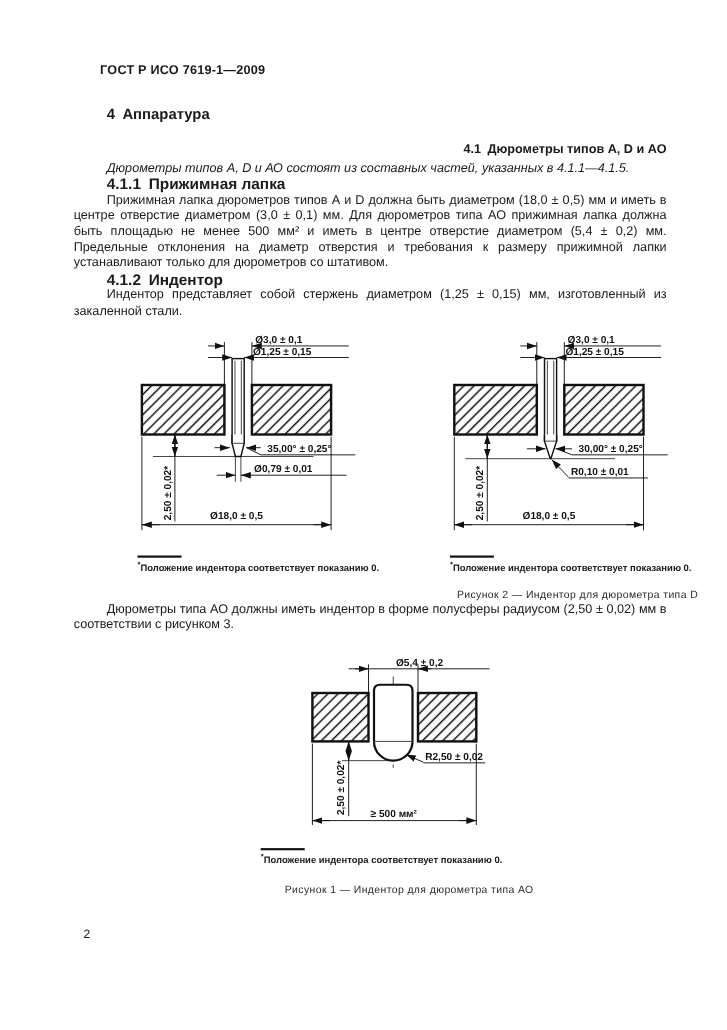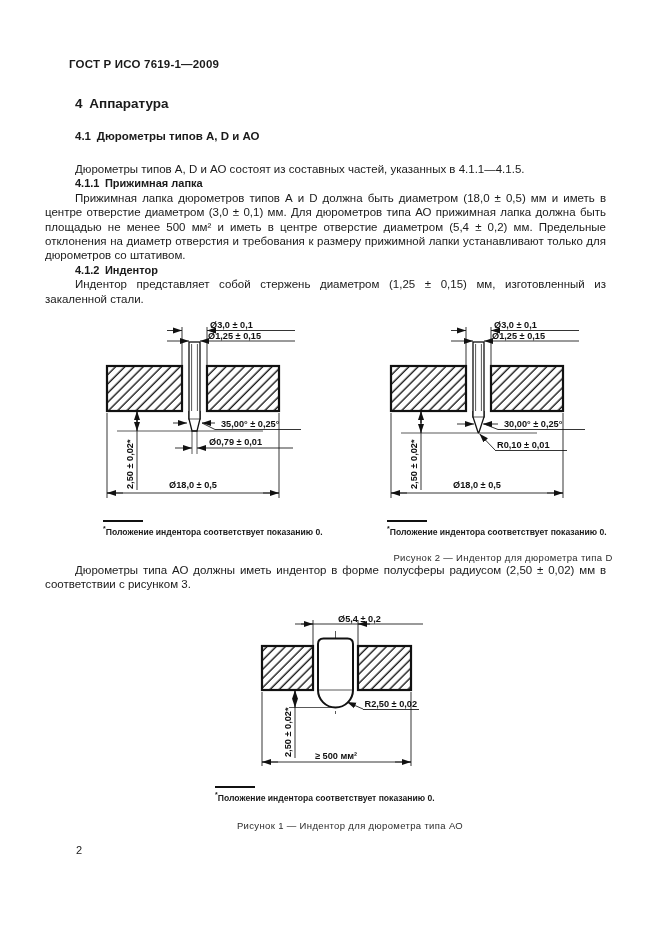--- a/index.html
+++ b/index.html
@@ -1,30 +1,30 @@
 <!DOCTYPE html>
 <html><head>
 <meta charset="utf-8">
 <style>
   html,body{margin:0;padding:0;}
   body{
     width:661px;height:936px;background:#ffffff;position:relative;overflow:hidden;
     font-family:"Liberation Sans","DejaVu Sans",sans-serif;color:#1a1a1a;
     -webkit-font-smoothing:antialiased;
   }
-  .page{padding:58px 55px 0 45px;}
+  .page{padding:58px 55px 0 67px;}
   .doc-header{font-size:11.5px;font-weight:bold;margin:0 0 0 24px;letter-spacing:.2px;}
   .sec-title{font-size:13.5px;font-weight:bold;margin:26px 0 0 30px;}
-  .sub-title{font-size:11.5px;font-weight:bold;margin:19px 0 0 30px;}
+  .sub-title{font-size:11.5px;font-weight:bold;margin:19px 0 0 30px;text-align:right;}
   p.body{
     font-size:11.5px;line-height:14.4px;text-align:justify;margin:0;
     text-indent:30px;
   }
-  p.body.first{margin-top:20px;}
-  .inline-head{font-size:11px;line-height:14.4px;font-weight:bold;margin:0;text-indent:30px;}
+  p.body.first{margin-top:4px;font-style:italic;}
+  .inline-head{font-size:14px;line-height:14.4px;font-weight:bold;margin:0;text-indent:30px;}
   .fig-row{display:flex;margin:14px 0 0 58px;gap:52px;}
   .fig-col{width:232px;}
   .fig3-wrap{width:270px;margin:18px 0 0 170px;}
   .fig3-wrap svg{margin-left:20px;}
   .footnote{margin-top:10px;}
   .footnote .rule{width:40px;border-top:2px solid #111;margin-bottom:2px;}
   .footnote .fn-text{font-size:8.6px;font-weight:bold;line-height:10px;white-space:nowrap;}
   .footnote sup{font-size:7px;}
   .fig-caption{margin-top:15px;text-align:center;font-size:9.5px;letter-spacing:.35px;color:#2b2b2b;white-space:nowrap;}
   .page-number{position:absolute;left:76px;top:844px;font-size:11px;}

